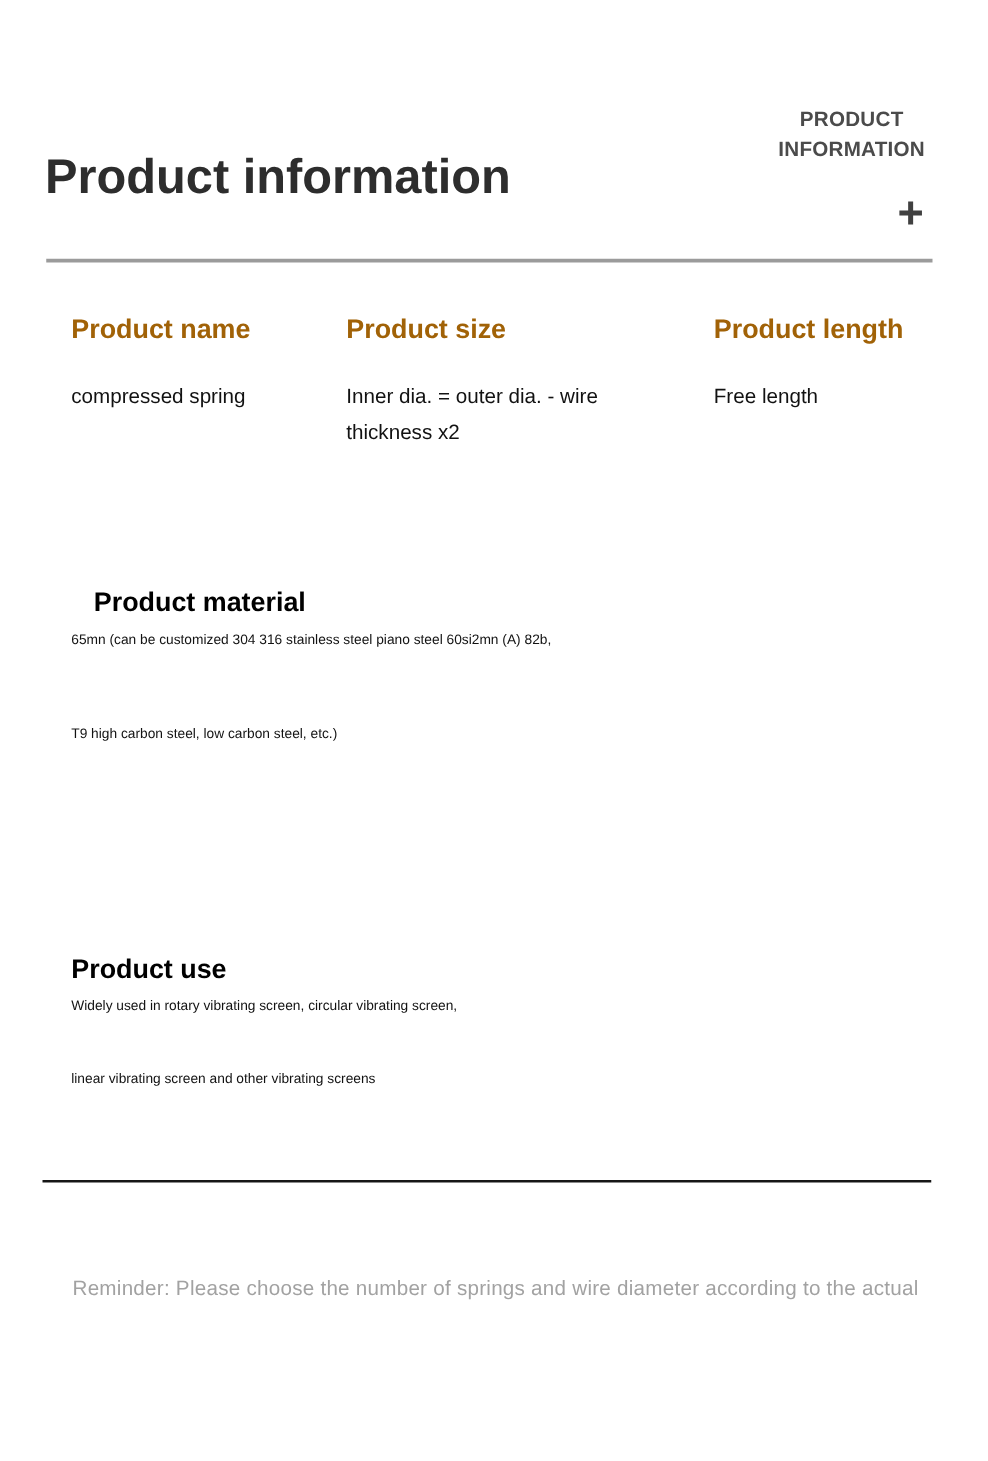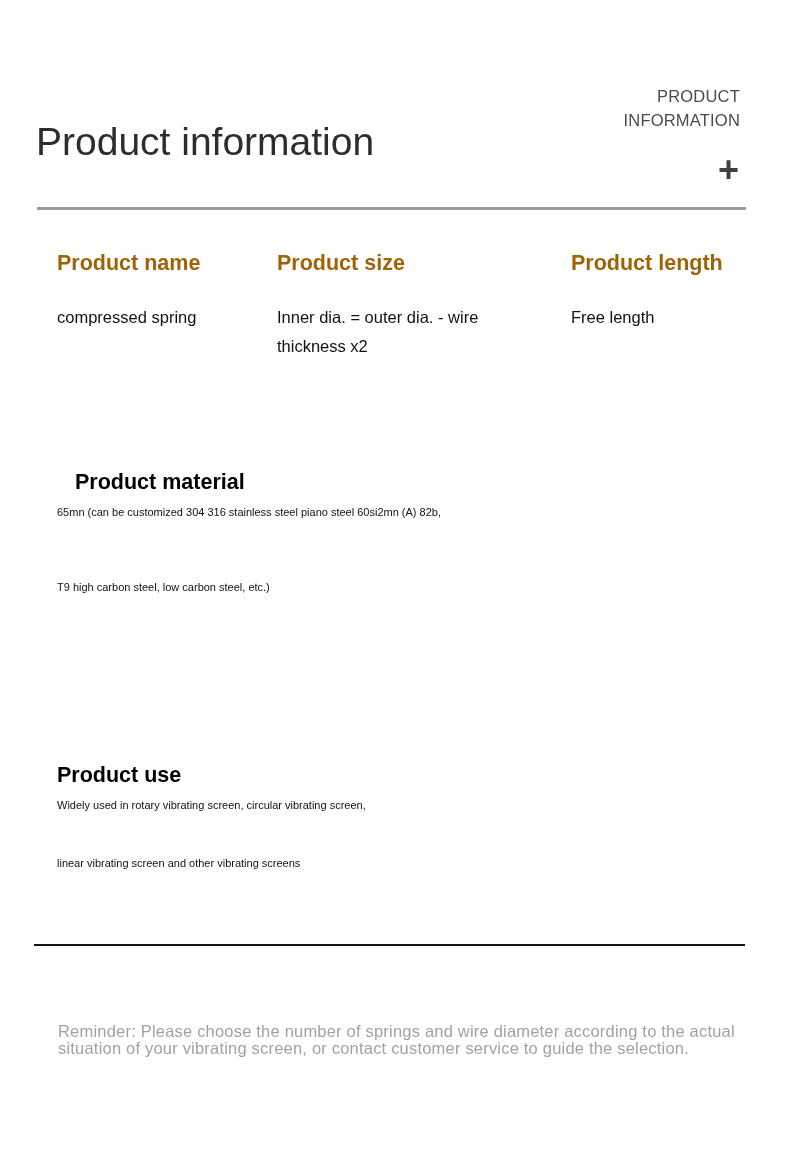--- a/index.html
+++ b/index.html
@@ -14,32 +14,32 @@
     background: #ffffff;
     font-family: "Liberation Sans", "DejaVu Sans", sans-serif;
     overflow: hidden;
   }
   .abs { position: absolute; }
 
   .page-title {
     left: 36px;
     top: 94px;
     font-size: 39px;
-    font-weight: 400;
+    font-weight: 700;
     color: #2d2d2d;
     line-height: 44px;
     letter-spacing: 0px;
     white-space: nowrap;
   }
   .corner-badge {
     top: 84px;
     right: 50px;
-    text-align: right;
+    text-align: center;
     font-size: 16.5px;
-    font-weight: 400;
+    font-weight: 700;
     color: #4b4b4b;
     line-height: 24px;
     letter-spacing: 0.2px;
   }
   .plus-icon {
     top: 152px;
     right: 51px;
     font-size: 36px;
     font-weight: 700;
     color: #404040;
@@ -149,15 +149,14 @@
   <div class="abs body-line material-line-1">65mn (can be customized 304 316 stainless steel piano steel 60si2mn (A) 82b,</div>
   <div class="abs body-line material-line-2">T9 high carbon steel, low carbon steel, etc.)</div>
 
   <h2 class="abs section-heading heading-use">Product use</h2>
   <div class="abs body-line use-line-1">Widely used in rotary vibrating screen, circular vibrating screen,</div>
   <div class="abs body-line use-line-2">linear vibrating screen and other vibrating screens</div>
 
   <div class="abs divider-bottom"></div>
 
   <div class="abs reminder-line reminder-line-1">Reminder: Please choose the number of springs and wire diameter according to the actual</div>
-  <div class="abs reminder-line reminder-line-2">situation of your vibrating screen, or contact customer service to guide the selection.</div>
 
 </div>
 
 </body></html>

